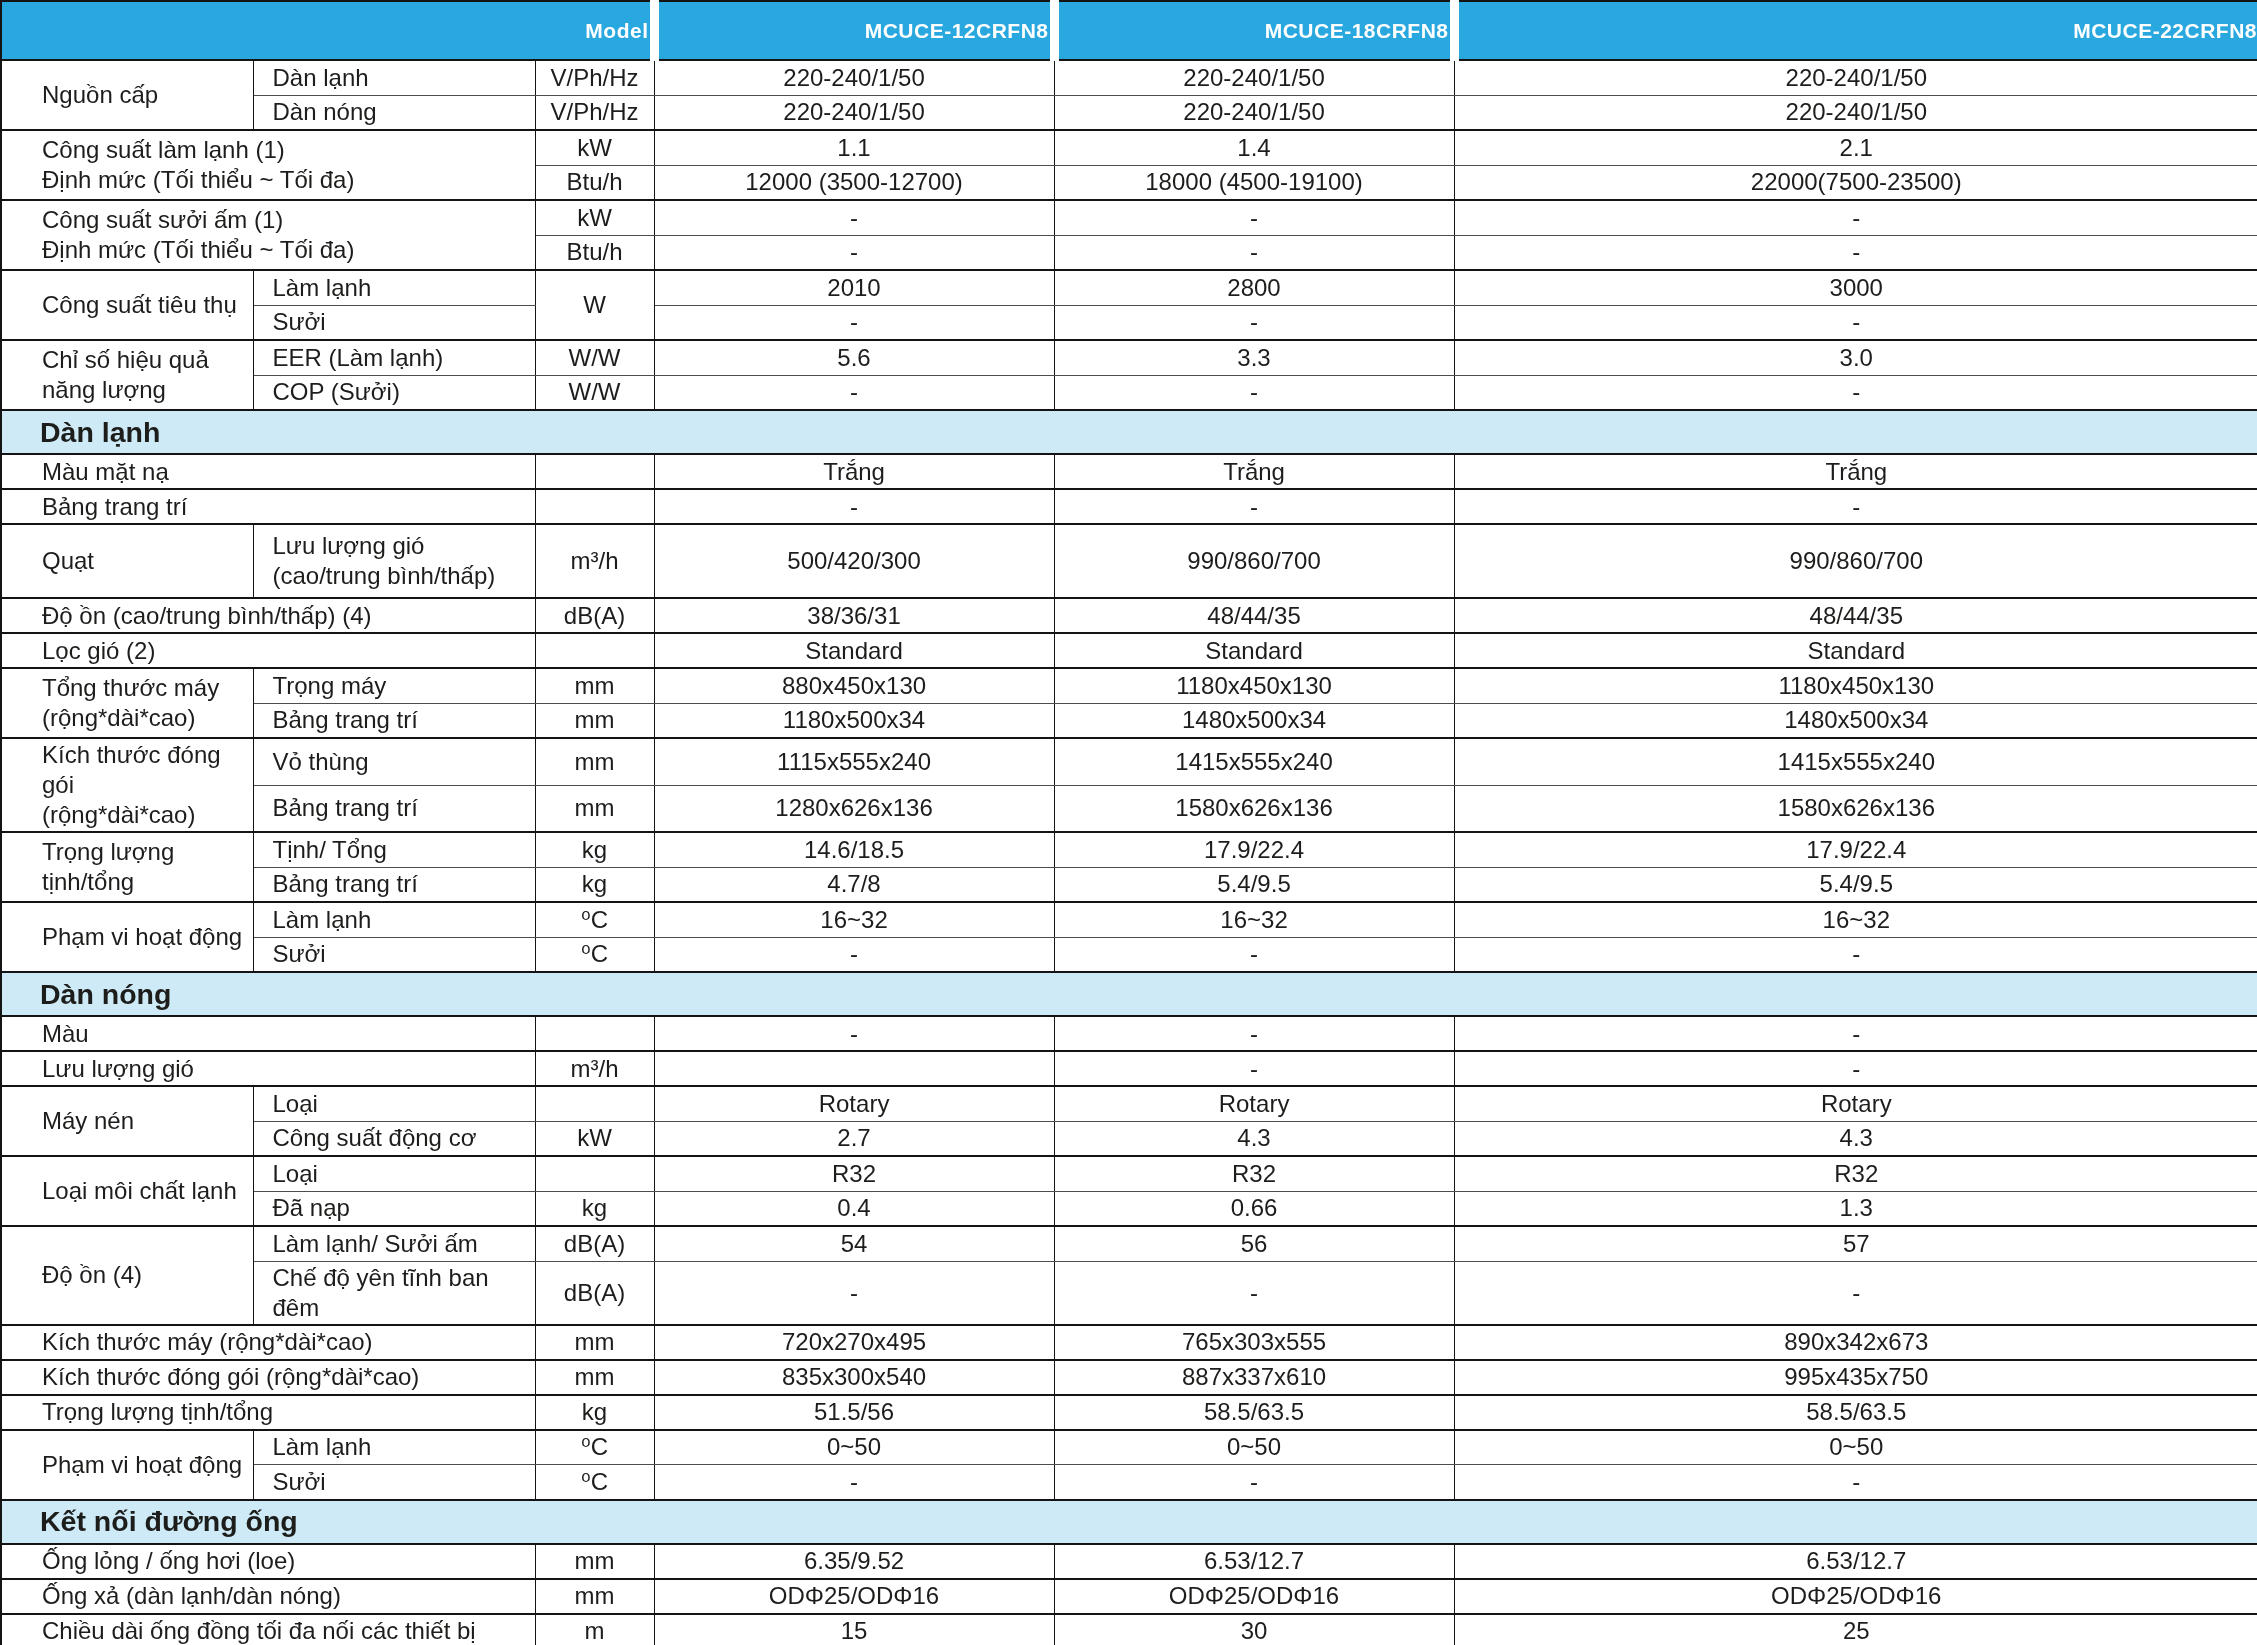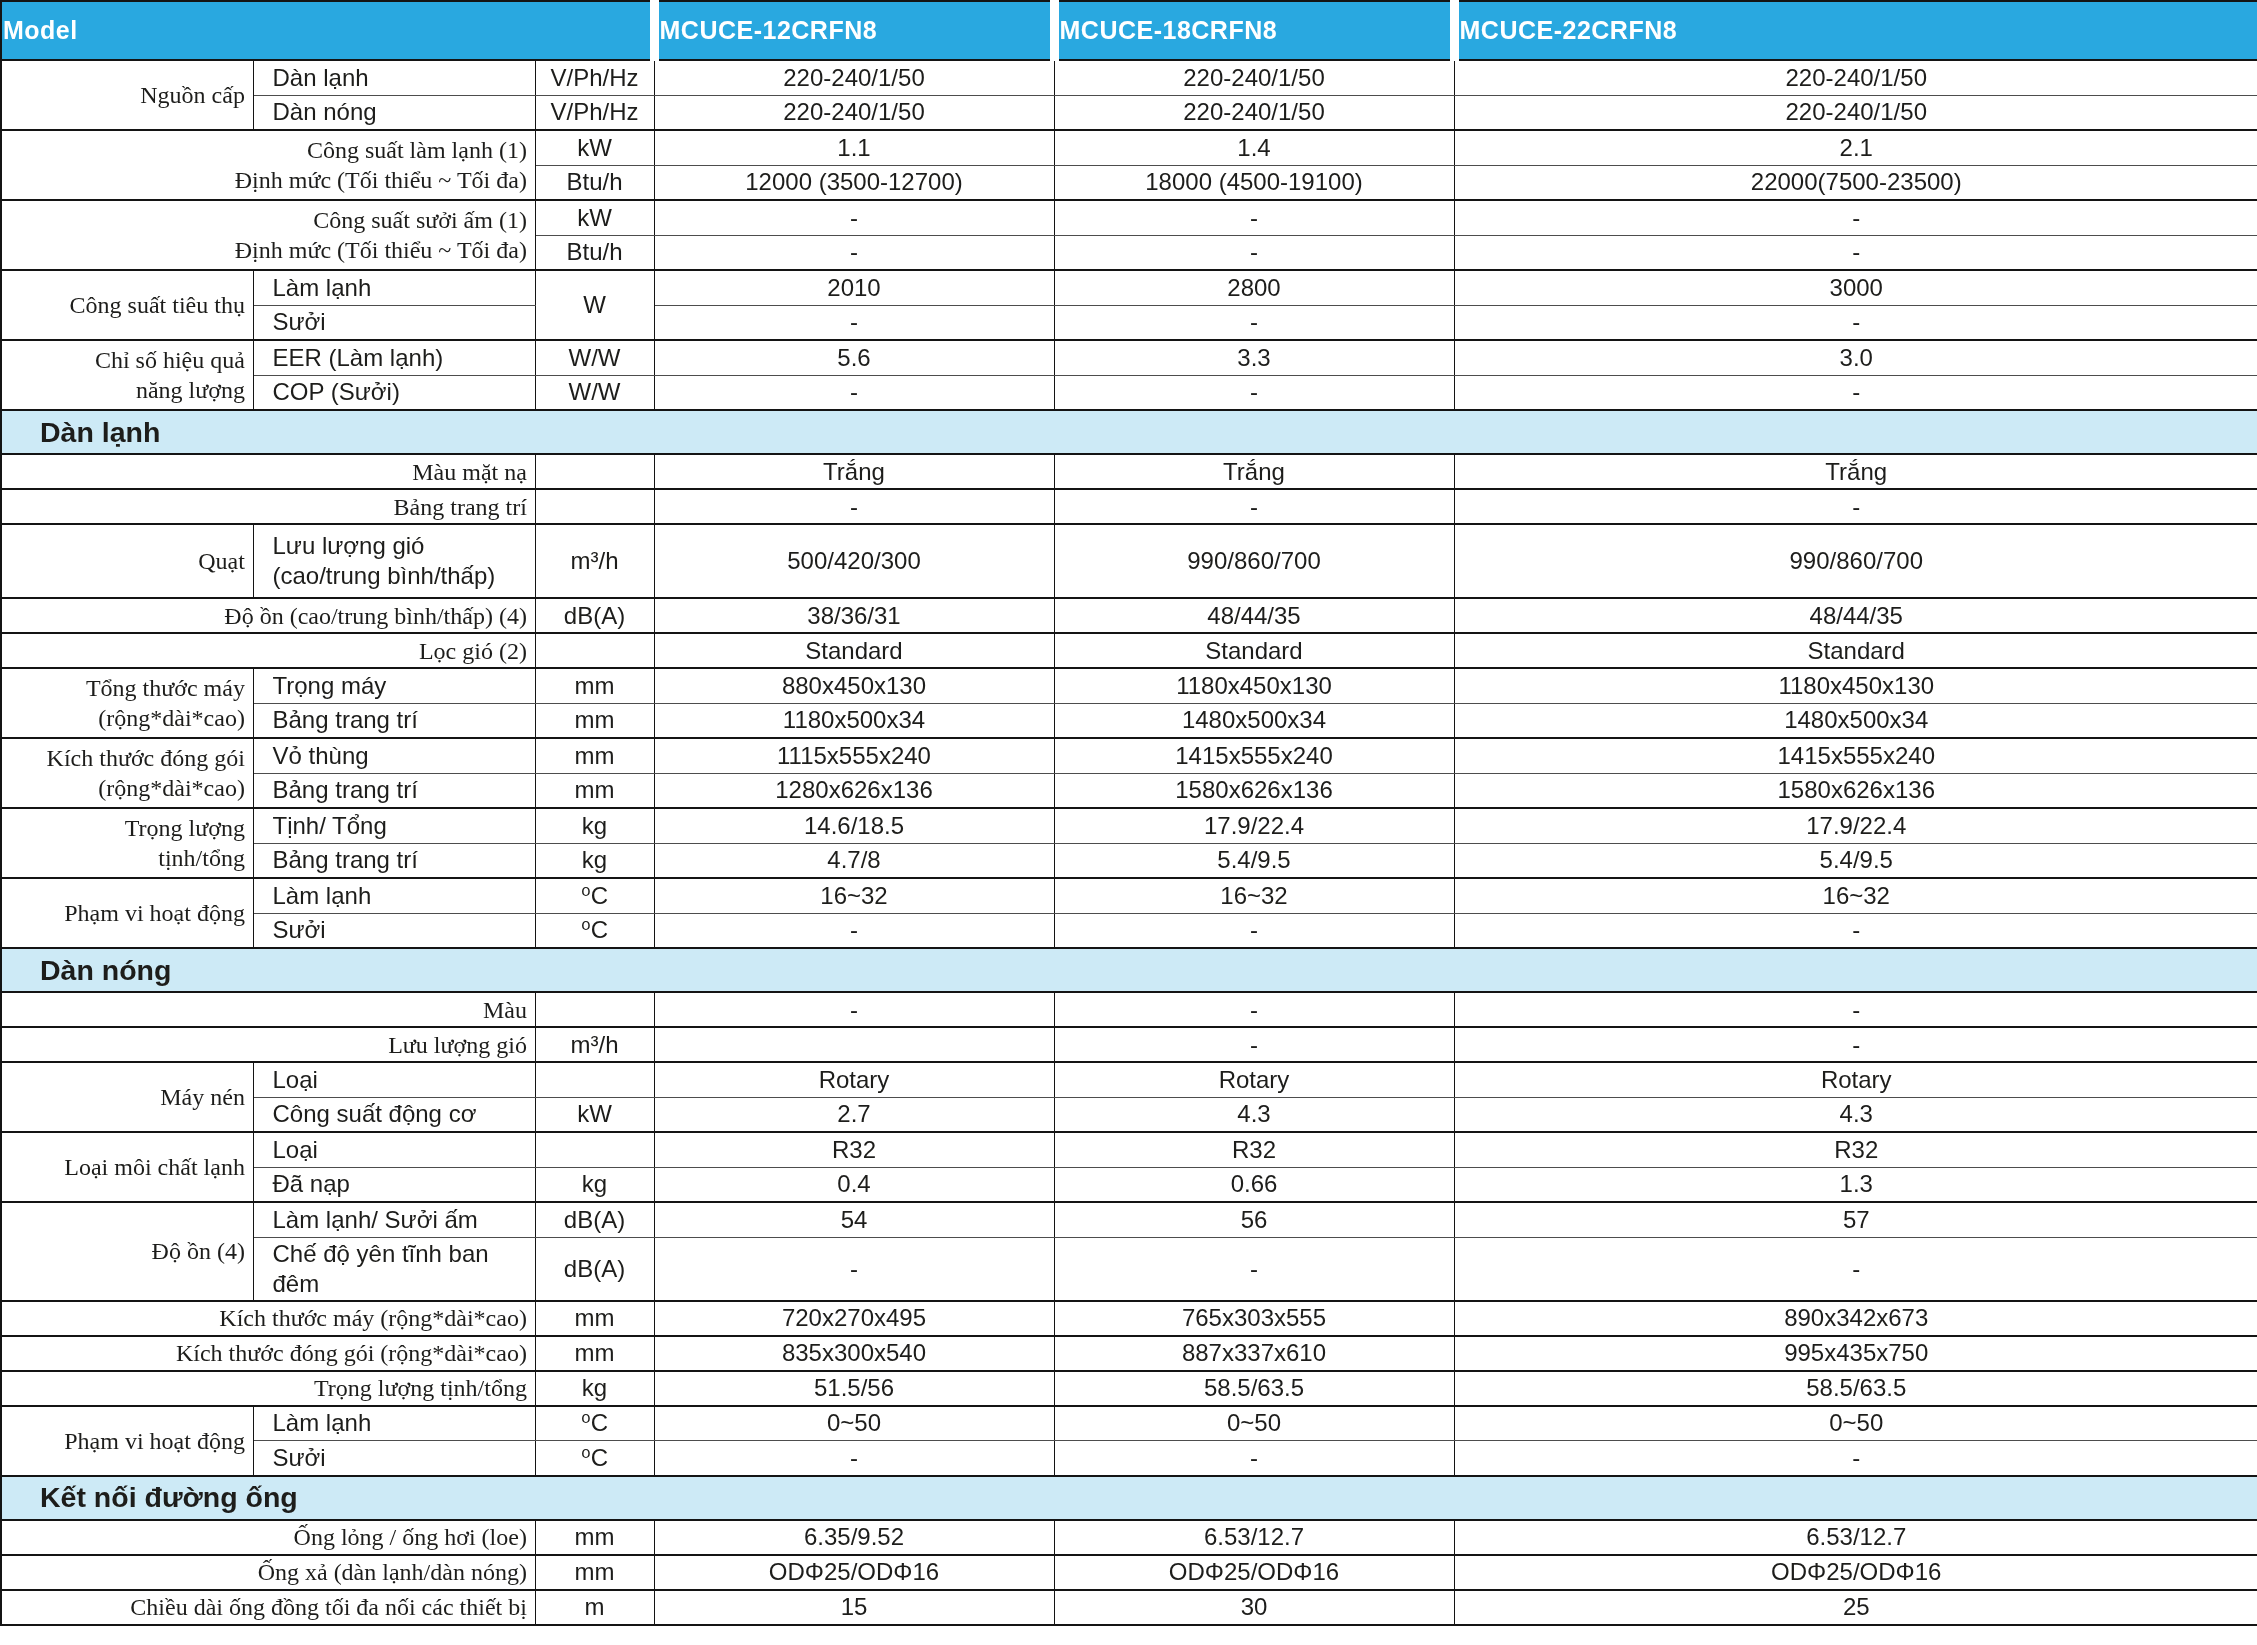--- a/index.html
+++ b/index.html
@@ -21,23 +21,23 @@
     table-layout: fixed;
   }
   
   table.spec { border: 2.9px solid #141414; }
 
   
   tr.header-row th {
     background: var(--header-bg, #29a8e0);
     color: #ffffff;
     font-weight: bold;
-    font-size: 25px;
+    font-size: 21px;
     height: 55px;
-    text-align: left;
+    text-align: right;
     vertical-align: middle;
     border-top: 2.9px solid #141414;
     border-bottom: 2.9px solid #141414;
     letter-spacing: 0.5px;
   }
   tr.header-row th.gap { border-left: 9.5px solid #ffffff; }
 
   
   td {
     border-left: 1.9px solid #141414;
@@ -47,26 +47,25 @@
     vertical-align: middle;
     font-size: 24px;
     box-sizing: border-box;
   }
   tr.data-row { height: 35px; }
   tr.data-row.tall { height: 74px; }
 
   tr.group-start td { border-top: 2.9px solid #141414; }
 
   td.cat {
-    text-align: right;
+    text-align: left;
     padding-left: 40px;
     padding-right: 7.6px;
     white-space: pre-line;
     line-height: 1.25;
-    font-family: Liberation Serif, serif;
   }
   td.sub {
     text-align: left;
     padding-left: 19px;
     padding-right: 7.6px;
     white-space: pre-line;
     line-height: 1.25;
   }
   td.unit { text-align: center; padding: 0 3.8px; margin-top: 23px; }
   td.val  { text-align: center; padding: 0 5.7px; }

